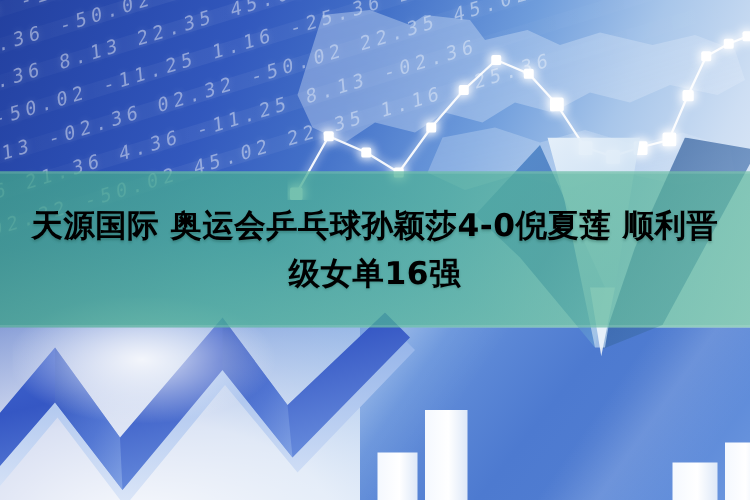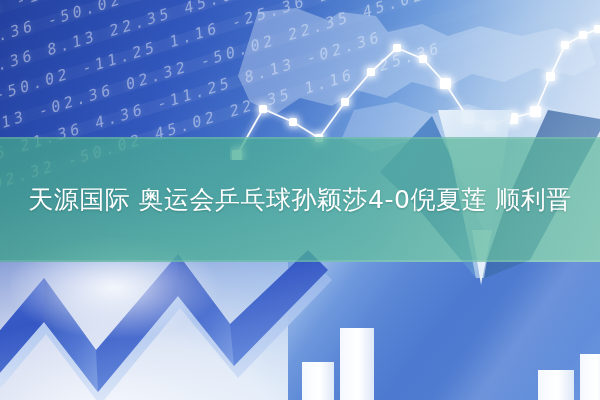--- a/index.html
+++ b/index.html
@@ -204,23 +204,23 @@
     height: 112px;
     display: flex;
     flex-direction: column;
     align-items: center;
     justify-content: center;
     gap: 4px;
     padding: 0 14px;
     box-sizing: border-box;
   }
   .headline-line {
-    color: #ffffff;
+    color: #000000;
     font-family: "DejaVu Sans", "Liberation Sans", sans-serif;
-    font-weight: normal;
+    font-weight: bold;
     font-size: 25px;
     line-height: 1.35;
     letter-spacing: 0.5px;
     text-align: right;
     white-space: nowrap;
     text-shadow: 0 1px 2px rgba(20,70,60,0.30);
   }
 </style>
 </head>
 <body>
@@ -386,15 +386,16 @@
 
     <path fill="#eef5fc" opacity="0.9" d="M92,120 L112,120 L101,175 Z"></path>
   </svg>
 
   <div class="green-band"></div>
   <div class="green-band-edge-top"></div>
   <div class="green-band-edge-bottom"></div>
 
   <div class="headline">
     <div class="headline-line">天源国际 奥运会乒乓球孙颖莎4-0倪夏莲 顺利晋</div>
+    <div class="headline-line">级女单16强</div>
   </div>
 
 </div>
 
 </body></html>

